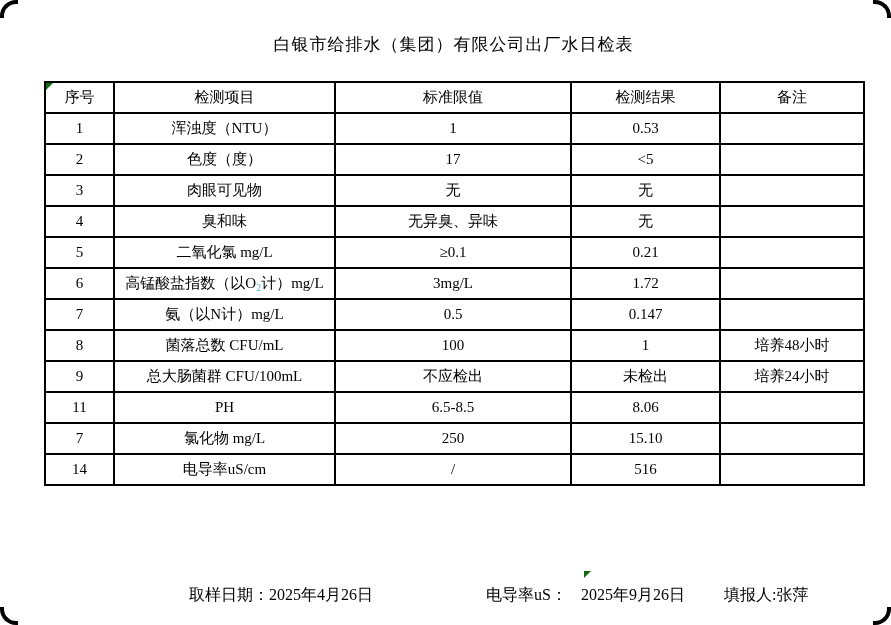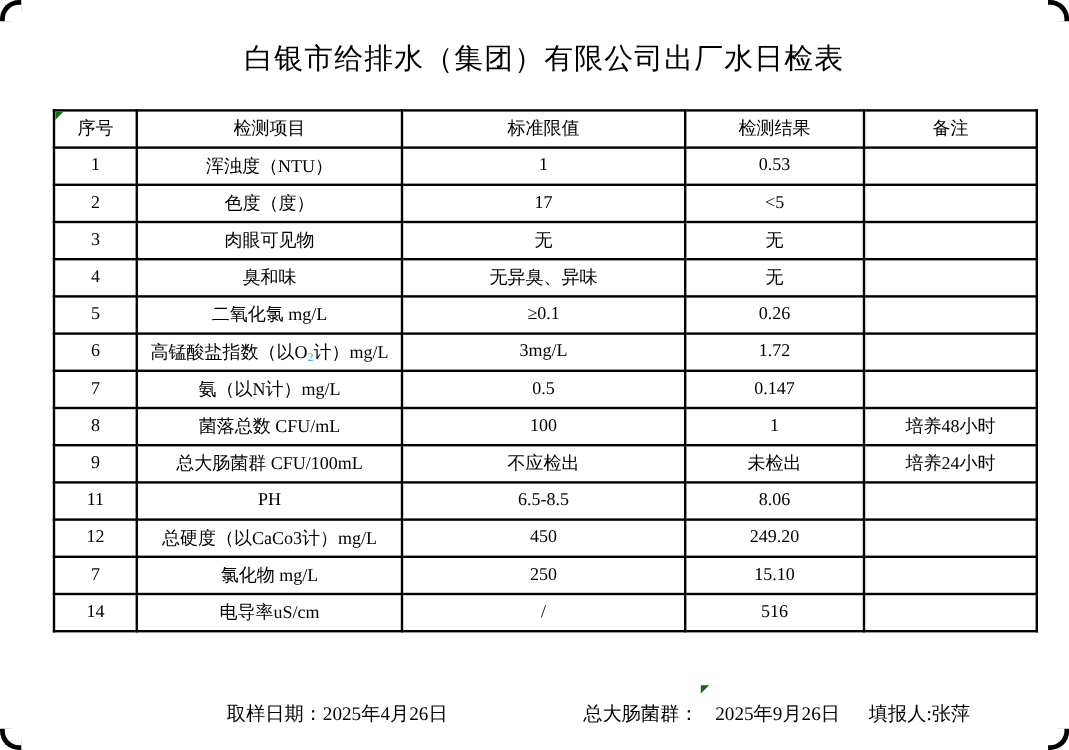--- a/index.html
+++ b/index.html
@@ -20,27 +20,27 @@
   
   .corner{position:absolute;width:18px;height:18px;border:0 solid var(--ink);}
   .corner.tl{top:0;left:0;border-top-width:4px;border-left-width:4px;border-top-left-radius:16px;}
   .corner.tr{top:0;right:0;border-top-width:4px;border-right-width:4px;border-top-right-radius:16px;}
   .corner.bl{bottom:0;left:0;border-bottom-width:4px;border-left-width:4px;border-bottom-left-radius:16px;}
   .corner.br{bottom:0;right:0;border-bottom-width:4px;border-right-width:4px;border-bottom-right-radius:16px;}
 
   .title{
     position:absolute;top:33px;left:44px;width:819px;
     text-align:center;
-    font-size:24px;letter-spacing:1px;
+    font-size:17px;letter-spacing:1px;
     white-space:nowrap;
   }
 
   .table-wrap{position:absolute;top:81px;left:44px;width:819px;}
   table{
-    border-collapse:collapse;table-layout:fixed;width:819px;margin-top:10px;
+    border-collapse:collapse;table-layout:fixed;width:819px;
   }
   col.c-no{width:69px;}
   col.c-item{width:221px;}
   col.c-limit{width:236px;}
   col.c-result{width:149px;}
   col.c-note{width:144px;}
   th,td{
     border:2px solid var(--ink);
     height:31px;
     padding:0 2px;
@@ -138,21 +138,21 @@
       <td><span>臭和味</span><sub class="o2"></sub><span></span></td>
       <td><span>无异臭、异味</span></td>
       <td><span>无</span></td>
       <td><span></span></td>
     </tr>
 
     <tr>
       <td><span>5</span></td>
       <td><span>二氧化氯 mg/L</span><sub class="o2"></sub><span></span></td>
       <td><span>≥0.1</span></td>
-      <td><span>0.26</span></td>
+      <td><span>0.21</span></td>
       <td><span></span></td>
     </tr>
 
     <tr>
       <td><span>6</span></td>
       <td><span>高锰酸盐指数（以O</span><sub class="o2">2</sub><span>计）mg/L</span></td>
       <td><span>3mg/L</span></td>
       <td><span>1.72</span></td>
       <td><span></span></td>
     </tr>
@@ -183,27 +183,20 @@
 
 
     <tr>
       <td><span>11</span></td>
       <td><span>PH</span><sub class="o2"></sub><span></span></td>
       <td><span>6.5-8.5</span></td>
       <td><span>8.06</span></td>
       <td><span></span></td>
     </tr>
 
-    <tr>
-      <td><span>12</span></td>
-      <td><span>总硬度（以CaCo3计）mg/L</span><sub class="o2"></sub><span></span></td>
-      <td><span>450</span></td>
-      <td><span>249.20</span></td>
-      <td><span></span></td>
-    </tr>
 
     <tr>
       <td><span>7</span></td>
       <td><span>氯化物 mg/L</span><sub class="o2"></sub><span></span></td>
       <td><span>250</span></td>
       <td><span>15.10</span></td>
       <td><span></span></td>
     </tr>
 
     <tr>
@@ -217,20 +210,20 @@
     </table>
   </div>
 
   <div class="below-marker"></div>
 
   <div class="footer">
     <span class="grp sampling">
       <span>取样日期：</span><span>2025年4月26日</span>
     </span>
     <span class="grp testing">
-      <span>总大肠菌群：</span><span class="date">2025年9月26日</span>
+      <span>电导率uS：</span><span class="date">2025年9月26日</span>
     </span>
     <span class="grp reporter">
       <span>填报人:</span><span>张萍</span>
     </span>
   </div>
 
 </div>
 
 </body></html>

